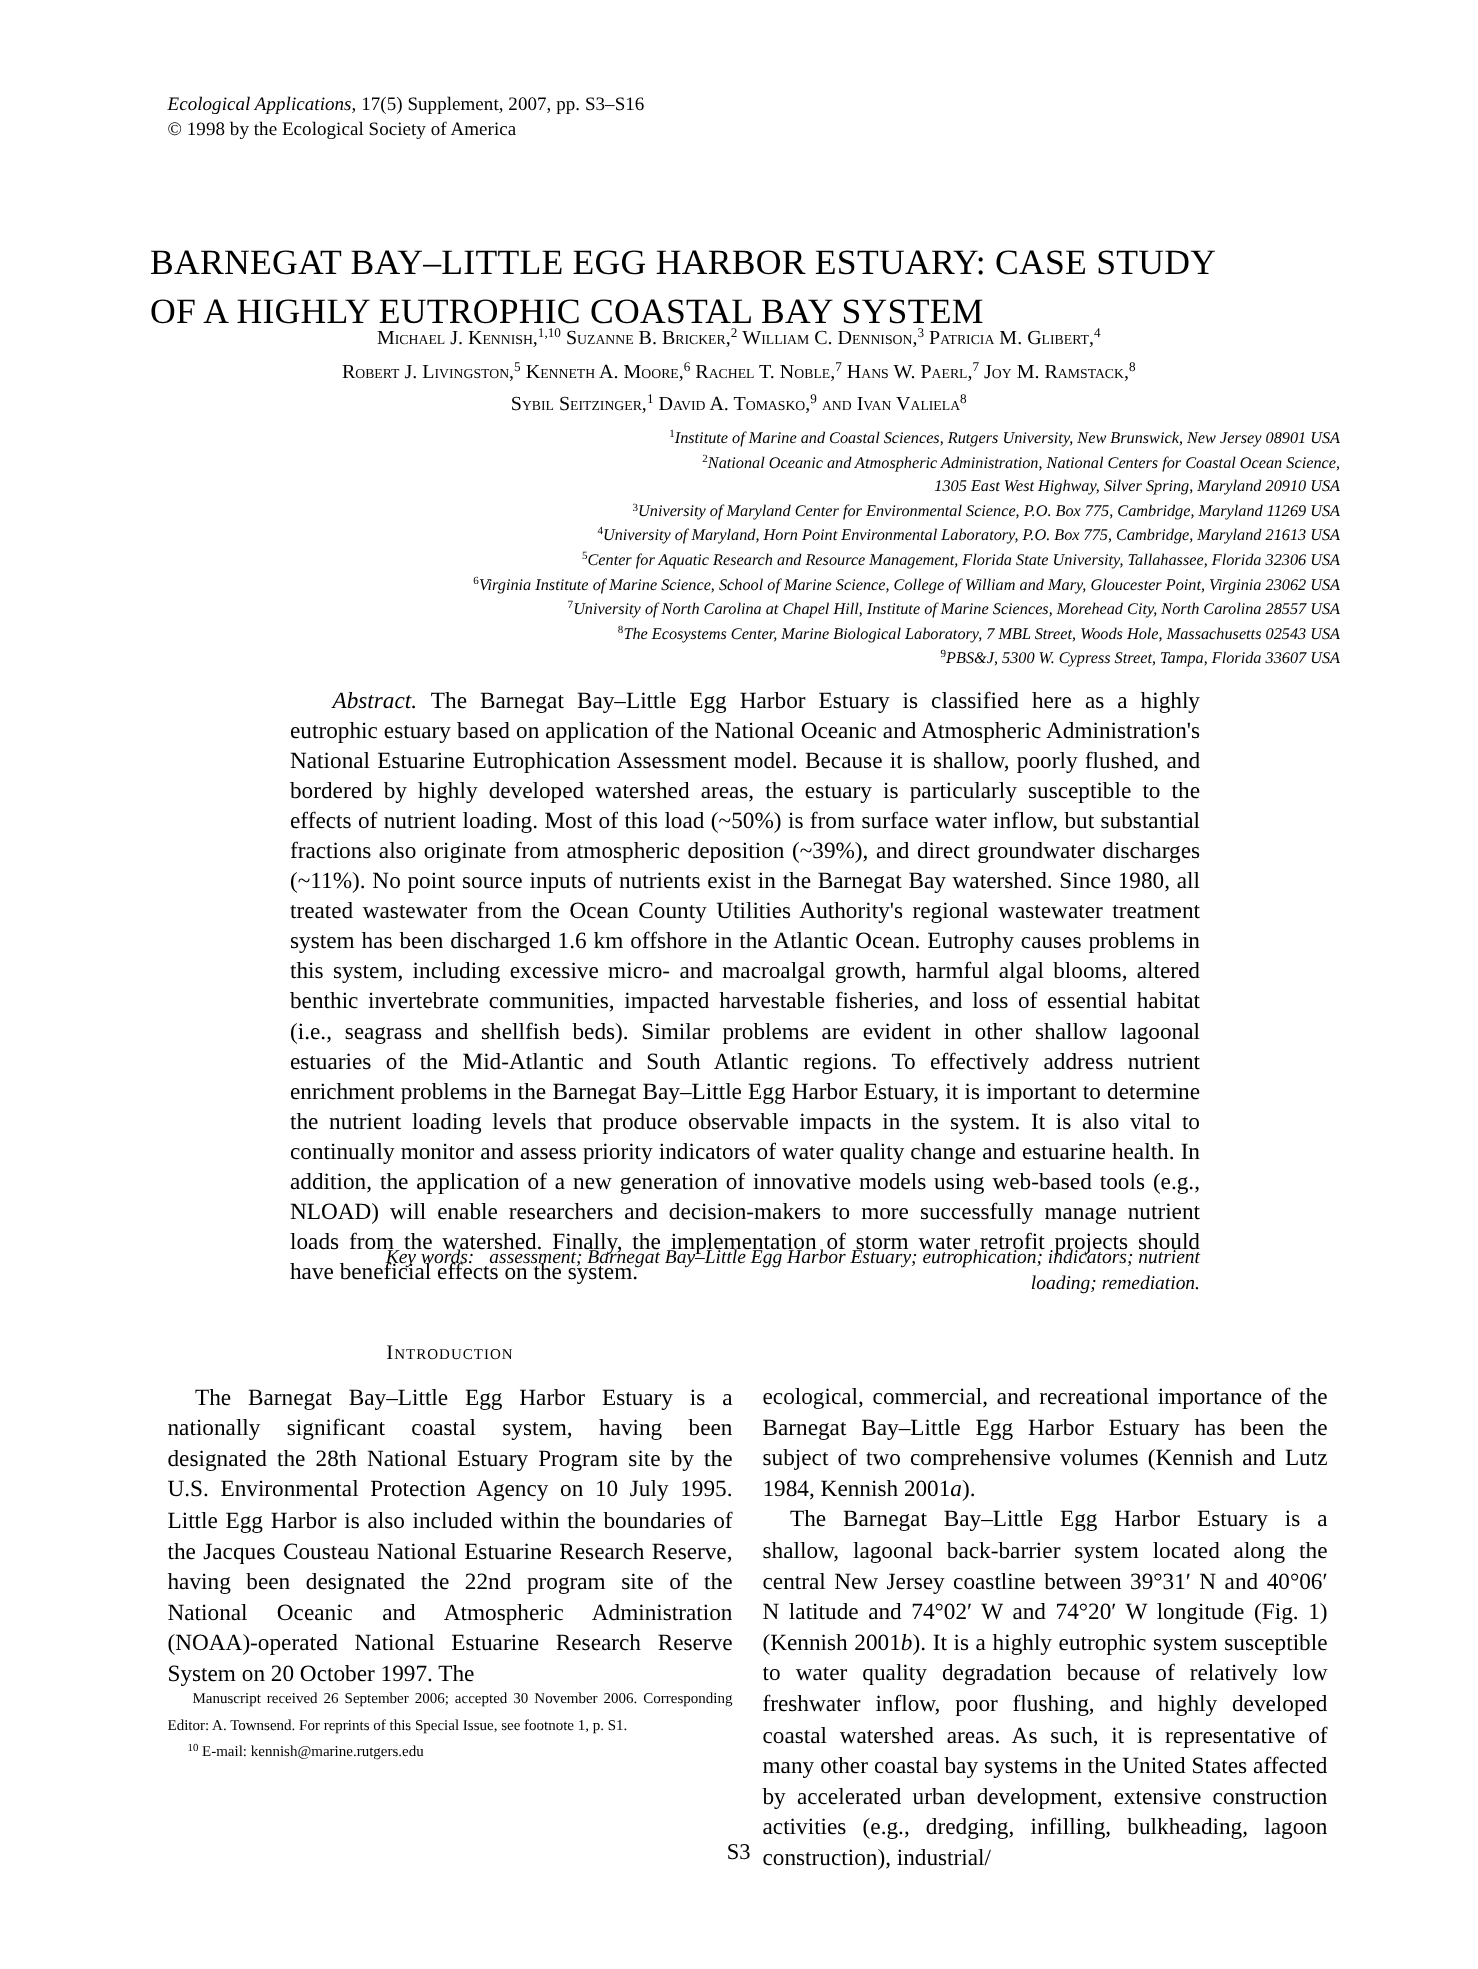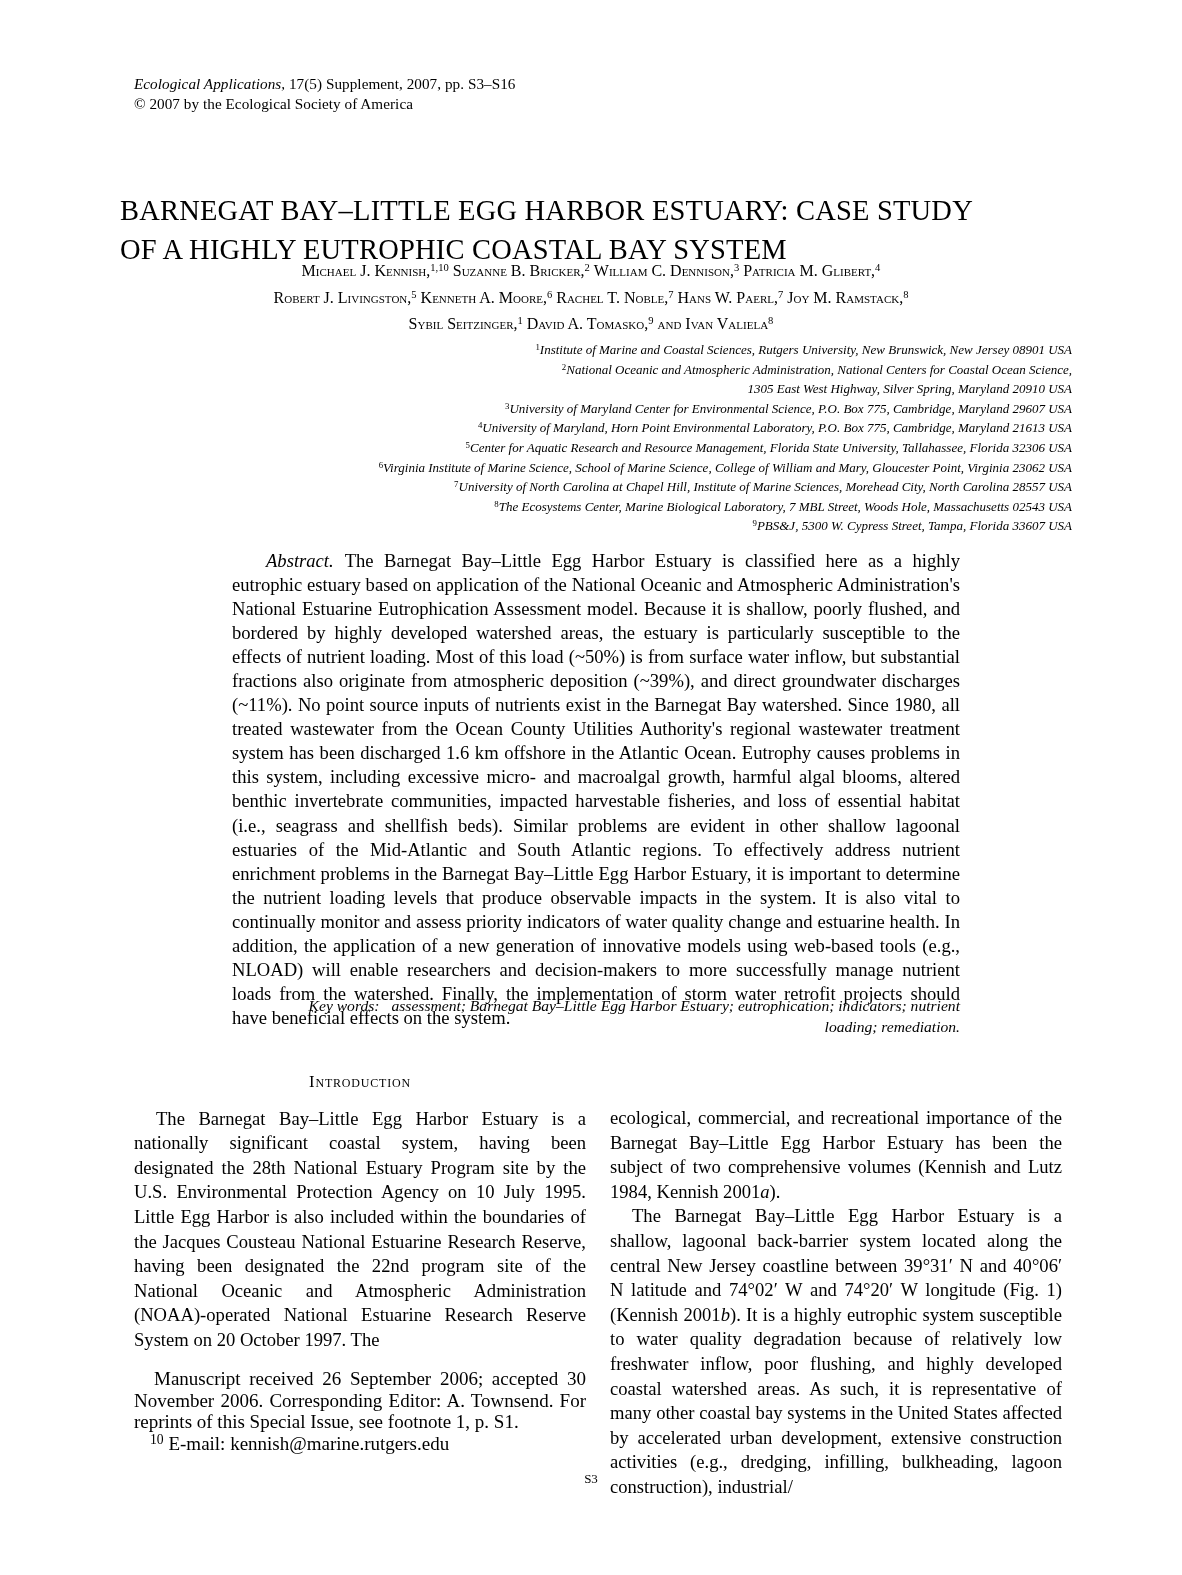--- a/index.html
+++ b/index.html
@@ -151,47 +151,46 @@
     top: 1337px;
     width: 168px;
     height: 1px;
     background: transparent;
   }
   .footnote {
     position: absolute;
     left: 134px;
     top: 1348px;
     width: 452px;
-    font-size: 19px;
+    font-size: 12px;
     line-height: 21.5px;
     text-align: justify;
-    margin-top: 20px;
   }
   .footnote .fn-p { margin: 0; text-indent: 20px; }
   .footnote .fn-email { margin: 0; text-indent: 16px; }
   .footnote sup { font-size: 0.72em; vertical-align: 0.45em; }
 
   
   .pagenum {
     position: absolute;
     left: 0;
     top: 1471px;
     width: 1182px;
     text-align: center;
-    font-size: 13px;
+    font-size: 18px;
   }
 </style>
 </head>
 <body>
 
 <div class="page">
 
   <div class="journal-header">
     <div class="jline"><span class="jital">Ecological Applications,</span><span> 17(5) Supplement, 2007, pp. S3–S16</span></div>
-    <div class="jline">© 2007 by the Ecological Society of America</div>
+    <div class="jline">© 1998 by the Ecological Society of America</div>
   </div>
 
   <h1 class="title">
     <span class="tline">BARNEGAT BAY–LITTLE EGG HARBOR ESTUARY: CASE STUDY</span>
     <span class="tline">OF A HIGHLY EUTROPHIC COASTAL BAY SYSTEM</span>
   </h1>
 
   <div class="authors">
     <span class="aline">
       <span class="sc">Michael J. Kennish,</span><sup>1,10</sup>
@@ -210,21 +209,21 @@
       <span class="sc">Sybil Seitzinger,</span><sup>1</sup>
       <span class="sc">David A. Tomasko,</span><sup>9</sup>
       <span class="sc">and Ivan Valiela</span><sup>8</sup>
     </span>
   </div>
 
   <div class="affils">
     <span class="affline"><sup>1</sup><span>Institute of Marine and Coastal Sciences, Rutgers University, New Brunswick, New Jersey 08901 USA</span></span>
     <span class="affline"><sup>2</sup><span>National Oceanic and Atmospheric Administration, National Centers for Coastal Ocean Science,</span></span>
     <span class="affline"><sup></sup><span>1305 East West Highway, Silver Spring, Maryland 20910 USA</span></span>
-    <span class="affline"><sup>3</sup><span>University of Maryland Center for Environmental Science, P.O. Box 775, Cambridge, Maryland 29607 USA</span></span>
+    <span class="affline"><sup>3</sup><span>University of Maryland Center for Environmental Science, P.O. Box 775, Cambridge, Maryland 11269 USA</span></span>
     <span class="affline"><sup>4</sup><span>University of Maryland, Horn Point Environmental Laboratory, P.O. Box 775, Cambridge, Maryland 21613 USA</span></span>
     <span class="affline"><sup>5</sup><span>Center for Aquatic Research and Resource Management, Florida State University, Tallahassee, Florida 32306 USA</span></span>
     <span class="affline"><sup>6</sup><span>Virginia Institute of Marine Science, School of Marine Science, College of William and Mary, Gloucester Point, Virginia 23062 USA</span></span>
     <span class="affline"><sup>7</sup><span>University of North Carolina at Chapel Hill, Institute of Marine Sciences, Morehead City, North Carolina 28557 USA</span></span>
     <span class="affline"><sup>8</sup><span>The Ecosystems Center, Marine Biological Laboratory, 7 MBL Street, Woods Hole, Massachusetts 02543 USA</span></span>
     <span class="affline"><sup>9</sup><span>PBS&amp;J, 5300 W. Cypress Street, Tampa, Florida 33607 USA</span></span>
   </div>
 
   <div class="abstract"><span class="abs-indent"></span><span class="abs-label">Abstract.</span><span class="abs-gap"></span><span>The Barnegat Bay–Little Egg Harbor Estuary is classified here as a highly eutrophic estuary based on application of the National Oceanic and Atmospheric Administration's National Estuarine Eutrophication Assessment model. Because it is shallow, poorly flushed, and bordered by highly developed watershed areas, the estuary is particularly susceptible to the effects of nutrient loading. Most of this load (~50%) is from surface water inflow, but substantial fractions also originate from atmospheric deposition (~39%), and direct groundwater discharges (~11%). No point source inputs of nutrients exist in the Barnegat Bay watershed. Since 1980, all treated wastewater from the Ocean County Utilities Authority's regional wastewater treatment system has been discharged 1.6 km offshore in the Atlantic Ocean. Eutrophy causes problems in this system, including excessive micro- and macroalgal growth, harmful algal blooms, altered benthic invertebrate communities, impacted harvestable fisheries, and loss of essential habitat (i.e., seagrass and shellfish beds). Similar problems are evident in other shallow lagoonal estuaries of the Mid-Atlantic and South Atlantic regions. To effectively address nutrient enrichment problems in the Barnegat Bay–Little Egg Harbor Estuary, it is important to determine the nutrient loading levels that produce observable impacts in the system. It is also vital to continually monitor and assess priority indicators of water quality change and estuarine health. In addition, the application of a new generation of innovative models using web-based tools (e.g., NLOAD) will enable researchers and decision-makers to more successfully manage nutrient loads from the watershed. Finally, the implementation of storm water retrofit projects should have beneficial effects on the system.</span></div>
 

